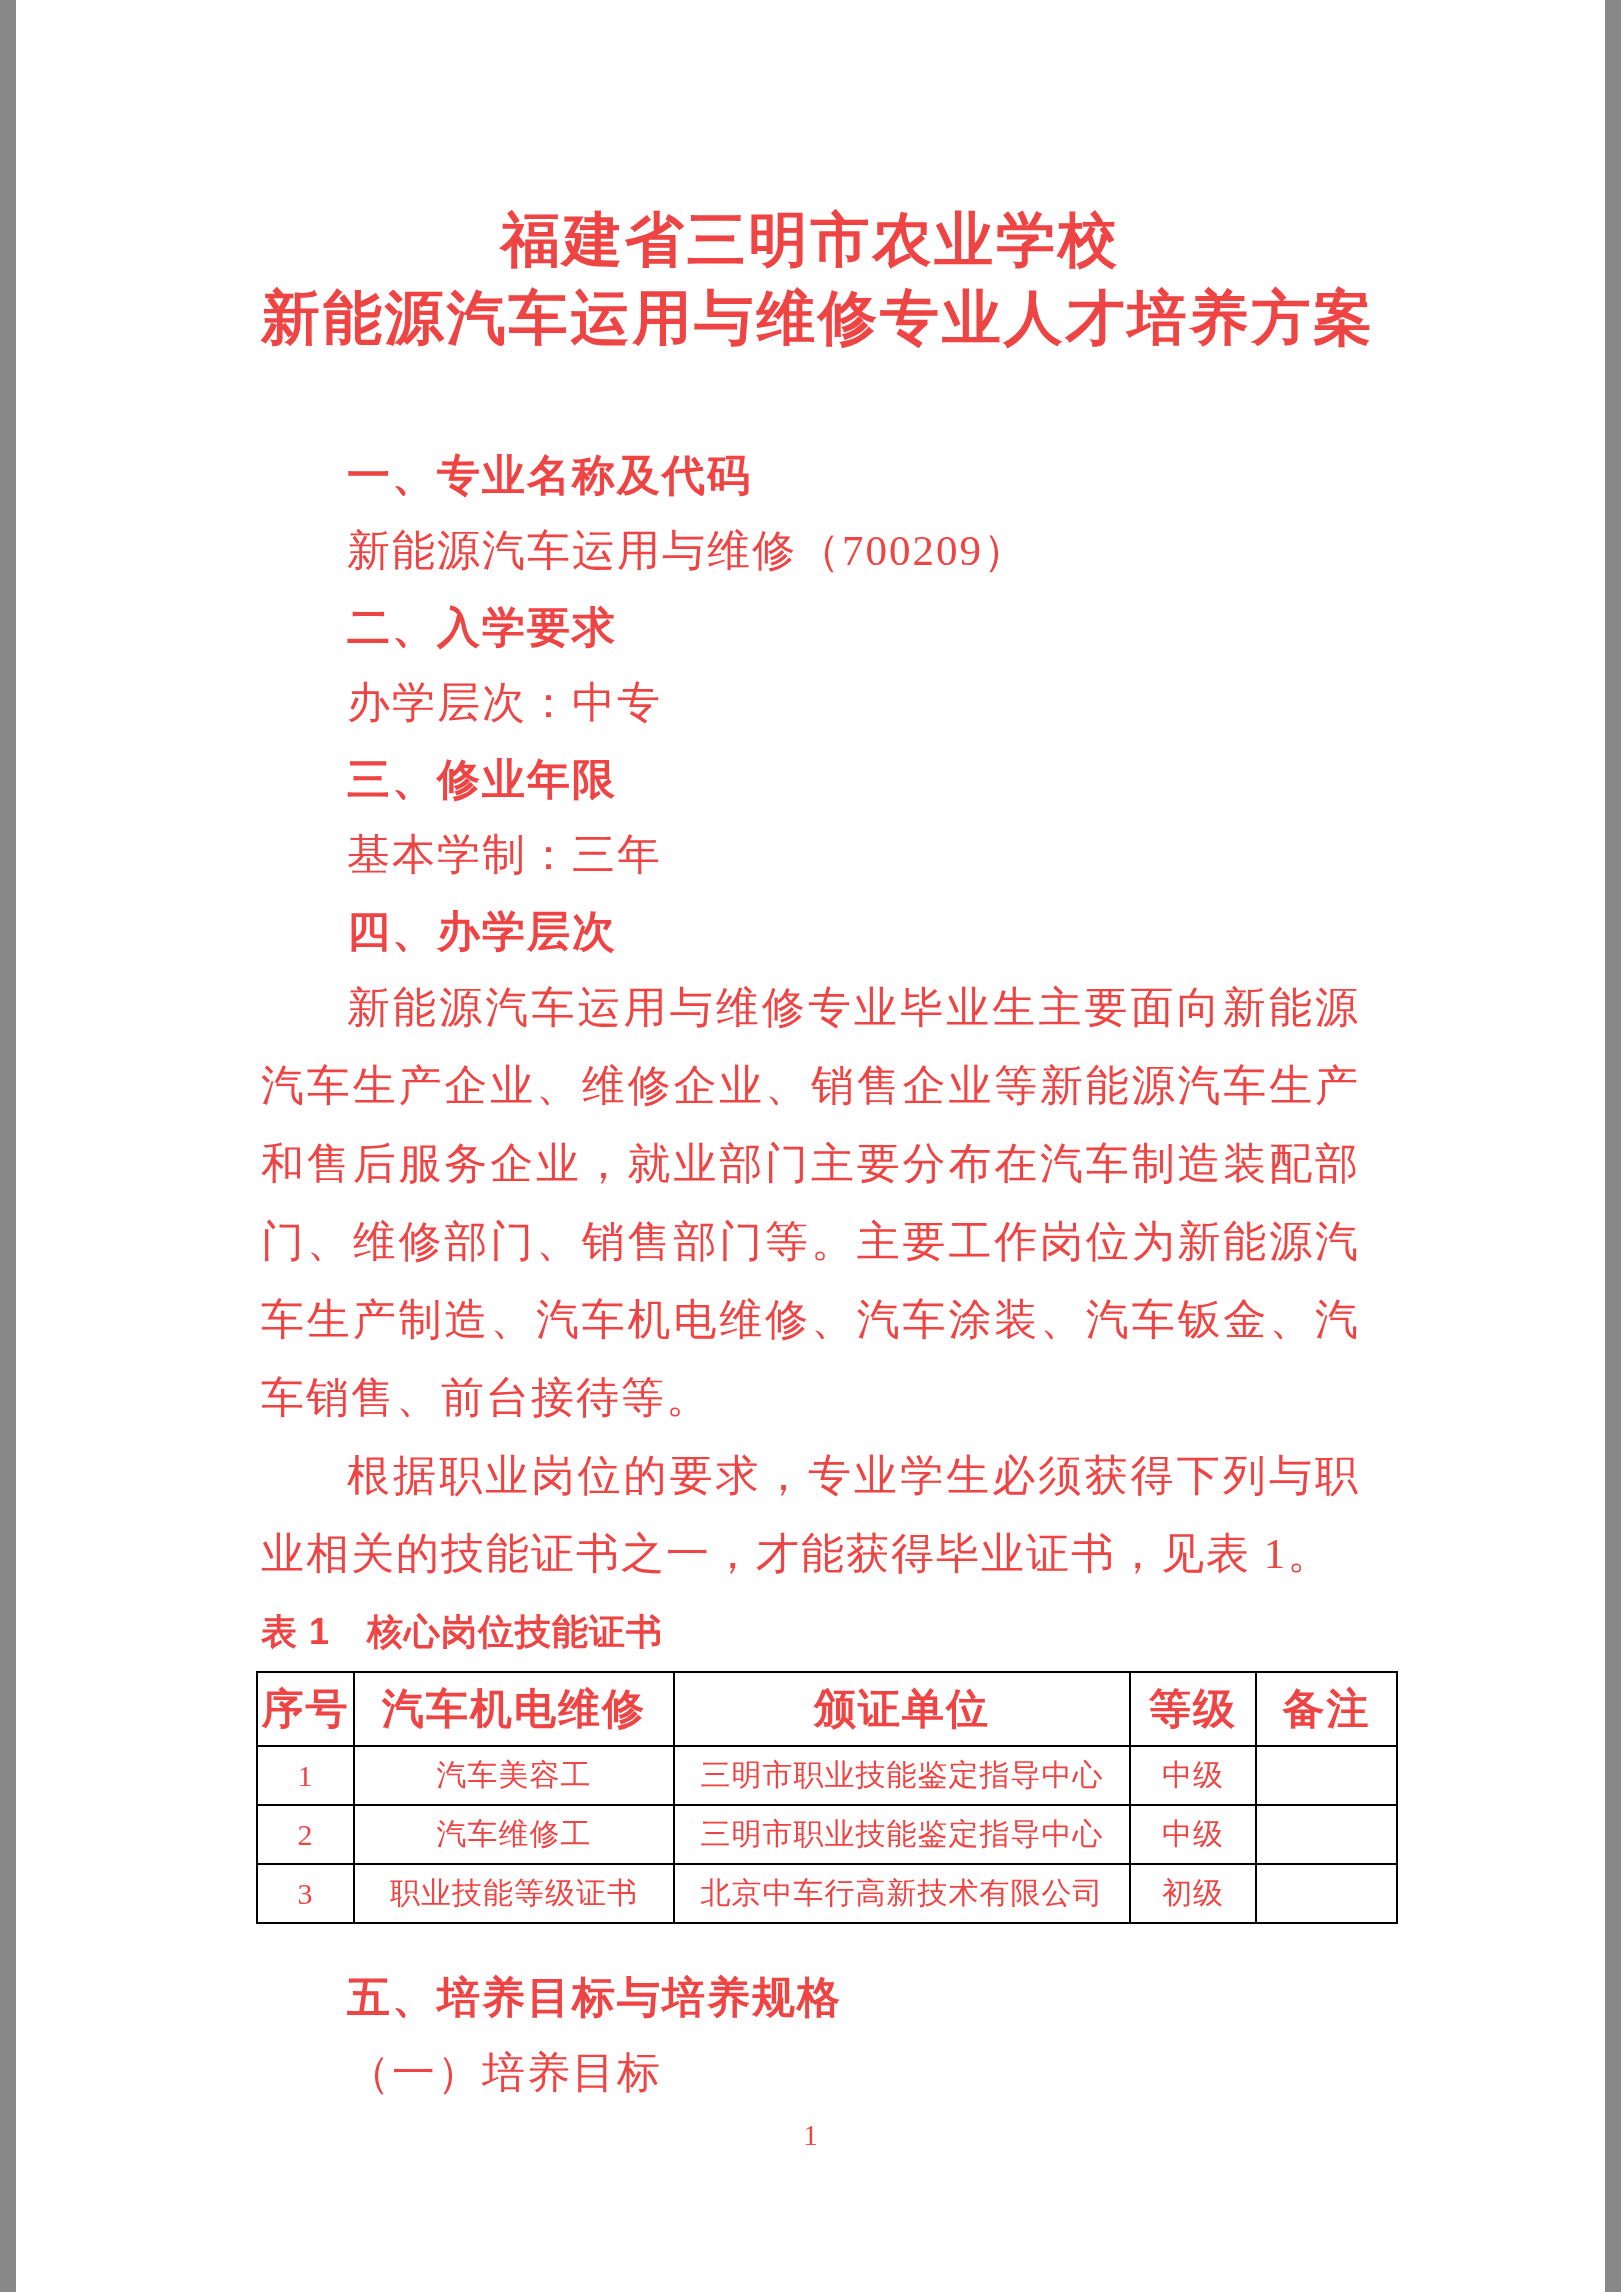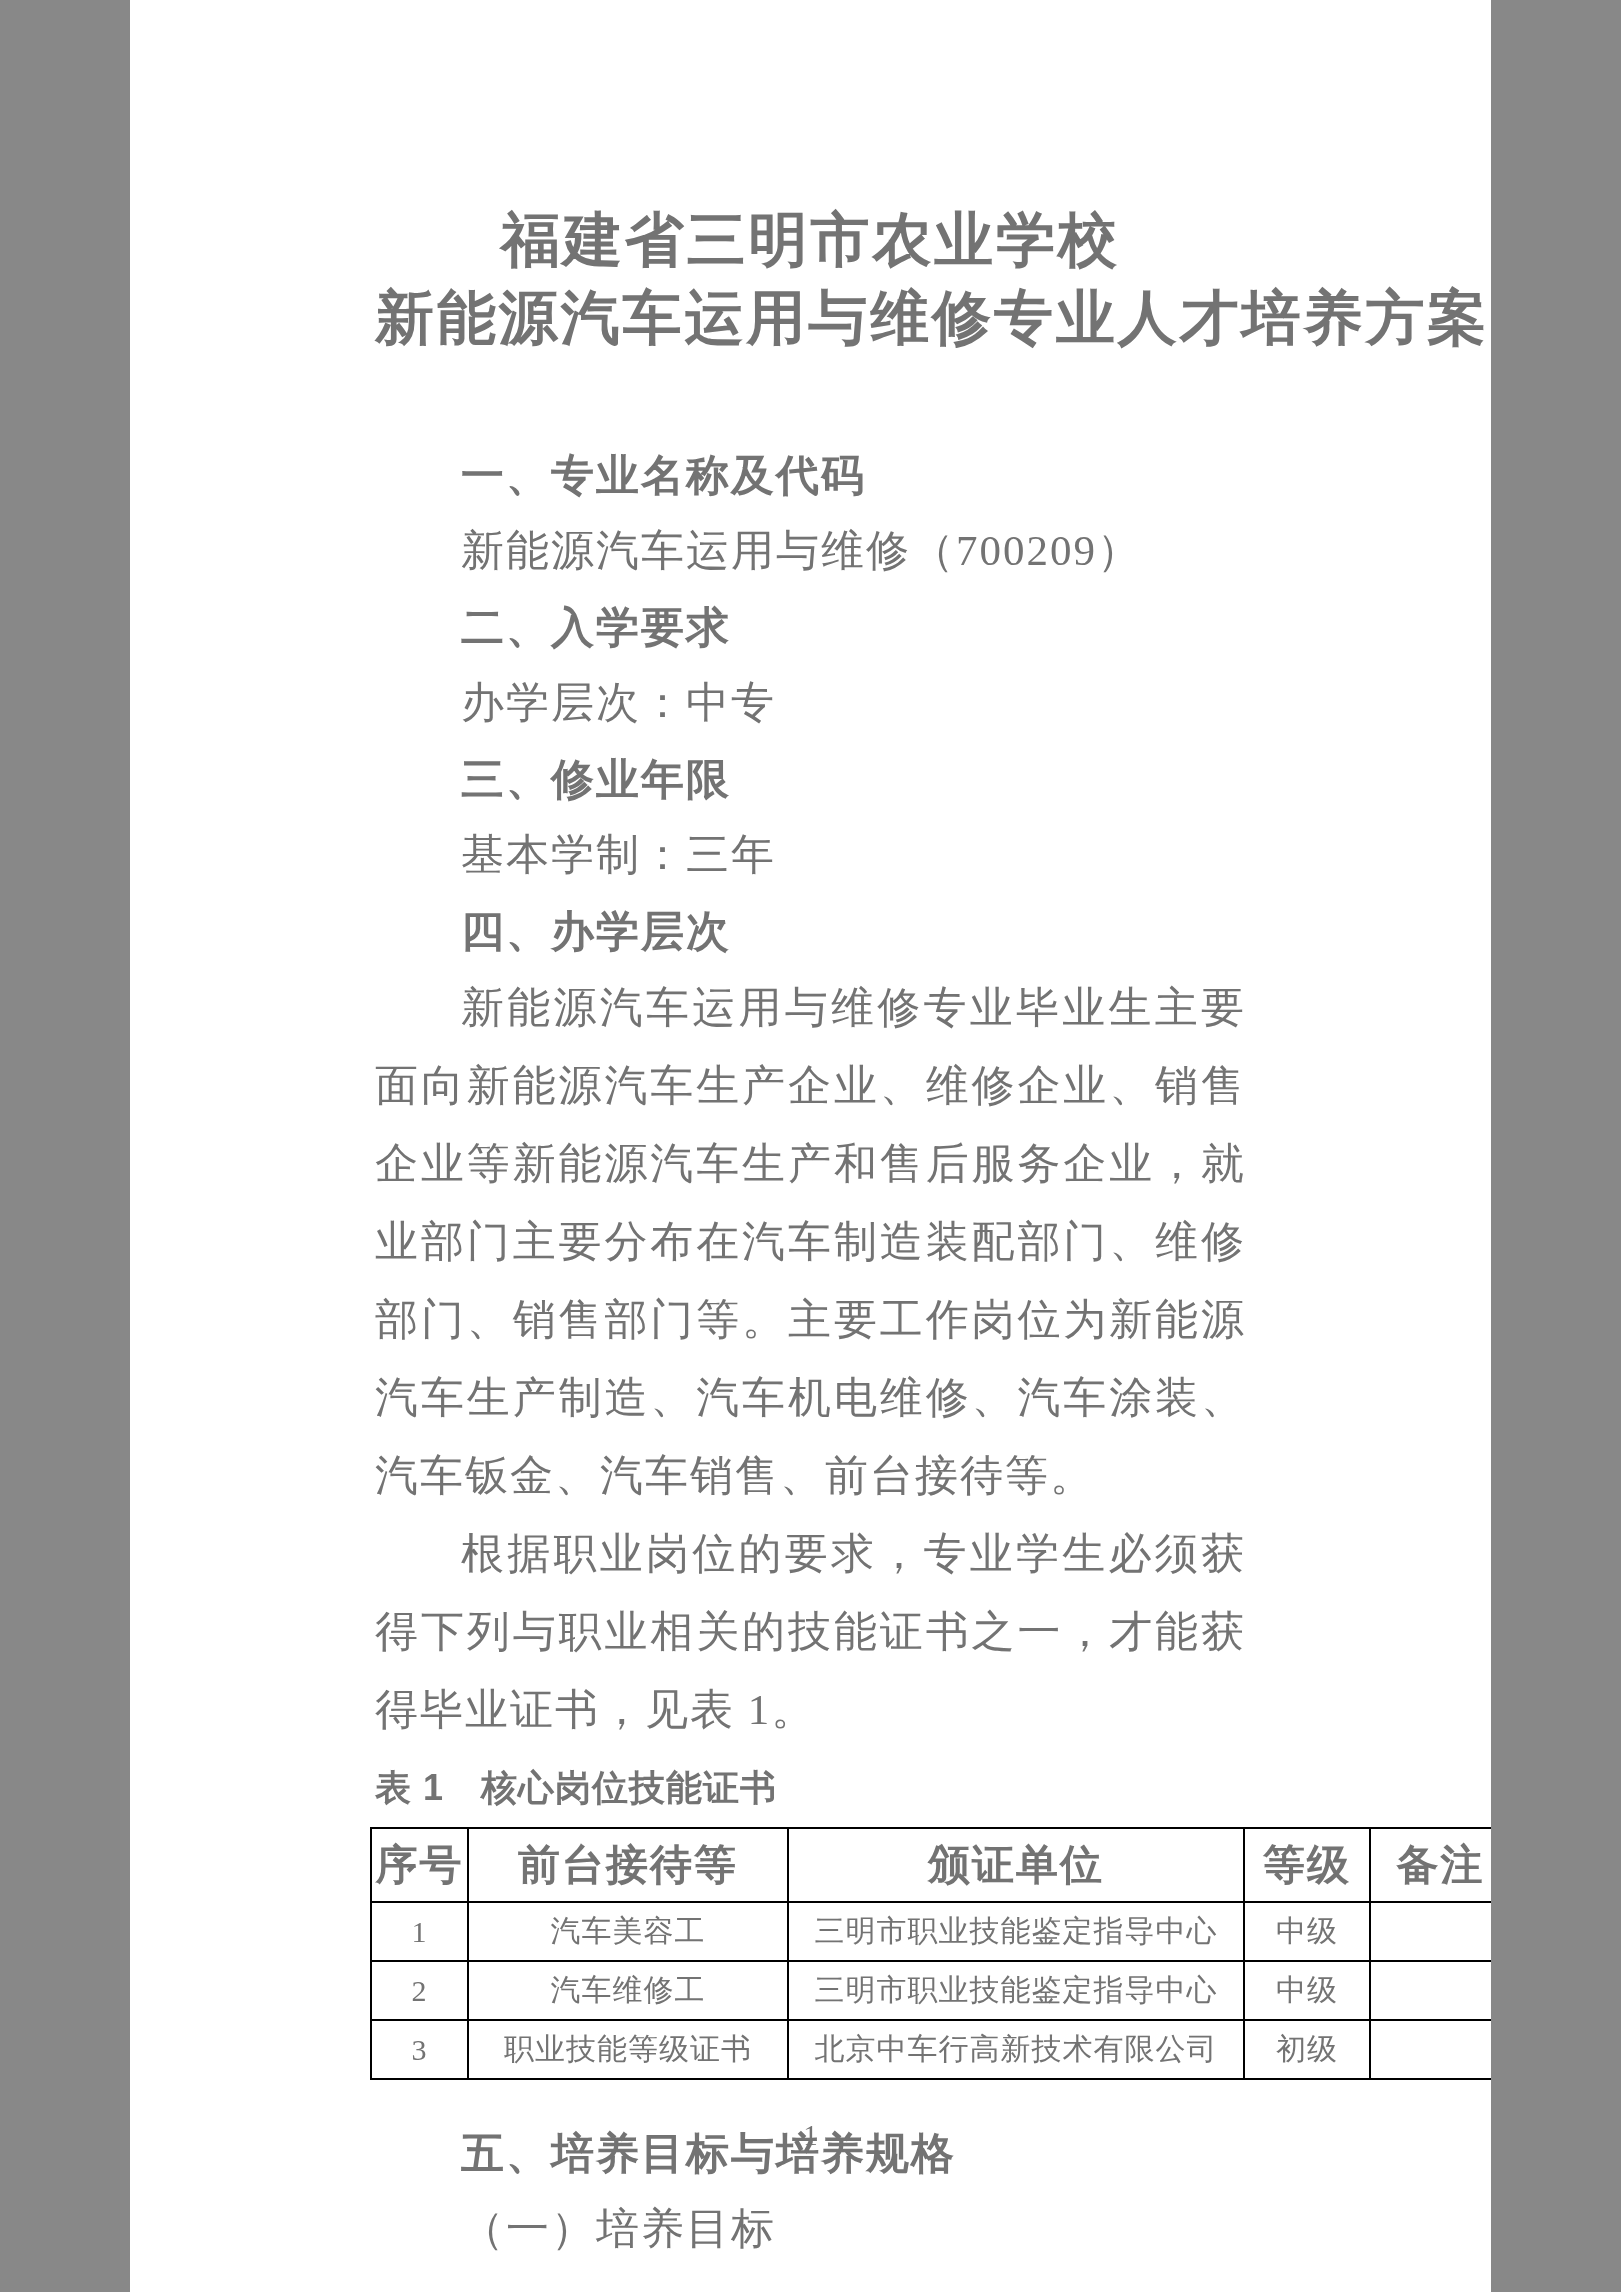--- a/index.html
+++ b/index.html
@@ -1,23 +1,23 @@
 <!DOCTYPE html>
 <html><head>
 <meta charset="utf-8">
 <style>
   * { margin: 0; padding: 0; box-sizing: border-box; }
   html, body { background: #888; }
   .page {
     position: relative;
-    width: 1361px;
+    width: 1589px;
     height: 2293px;
     margin: 0 auto;
     background: #ffffff;
-    color: #737373;
+    color: #ef4444;
     font-family: "Liberation Serif", serif;
     overflow: hidden;
   }
   .content { padding: 201px 245px 0 245px; }
 
   .doc-title {
     text-align: center;
     font-family: "Liberation Sans", sans-serif;
     font-weight: bold;
     font-size: 59px;
@@ -130,21 +130,21 @@
       <colgroup>
         <col style="width:97px">
         <col style="width:320px">
         <col style="width:456px">
         <col style="width:126px">
         <col style="width:141px">
       </colgroup>
       <thead>
         <tr>
           <th>序号</th>
-          <th>前台接待等</th>
+          <th>汽车机电维修</th>
           <th>颁证单位</th>
           <th>等级</th>
           <th>备注</th>
         </tr>
       </thead>
       <tbody>
         <tr>
           <td>1</td>
           <td>汽车美容工</td>
           <td>三明市职业技能鉴定指导中心</td>

